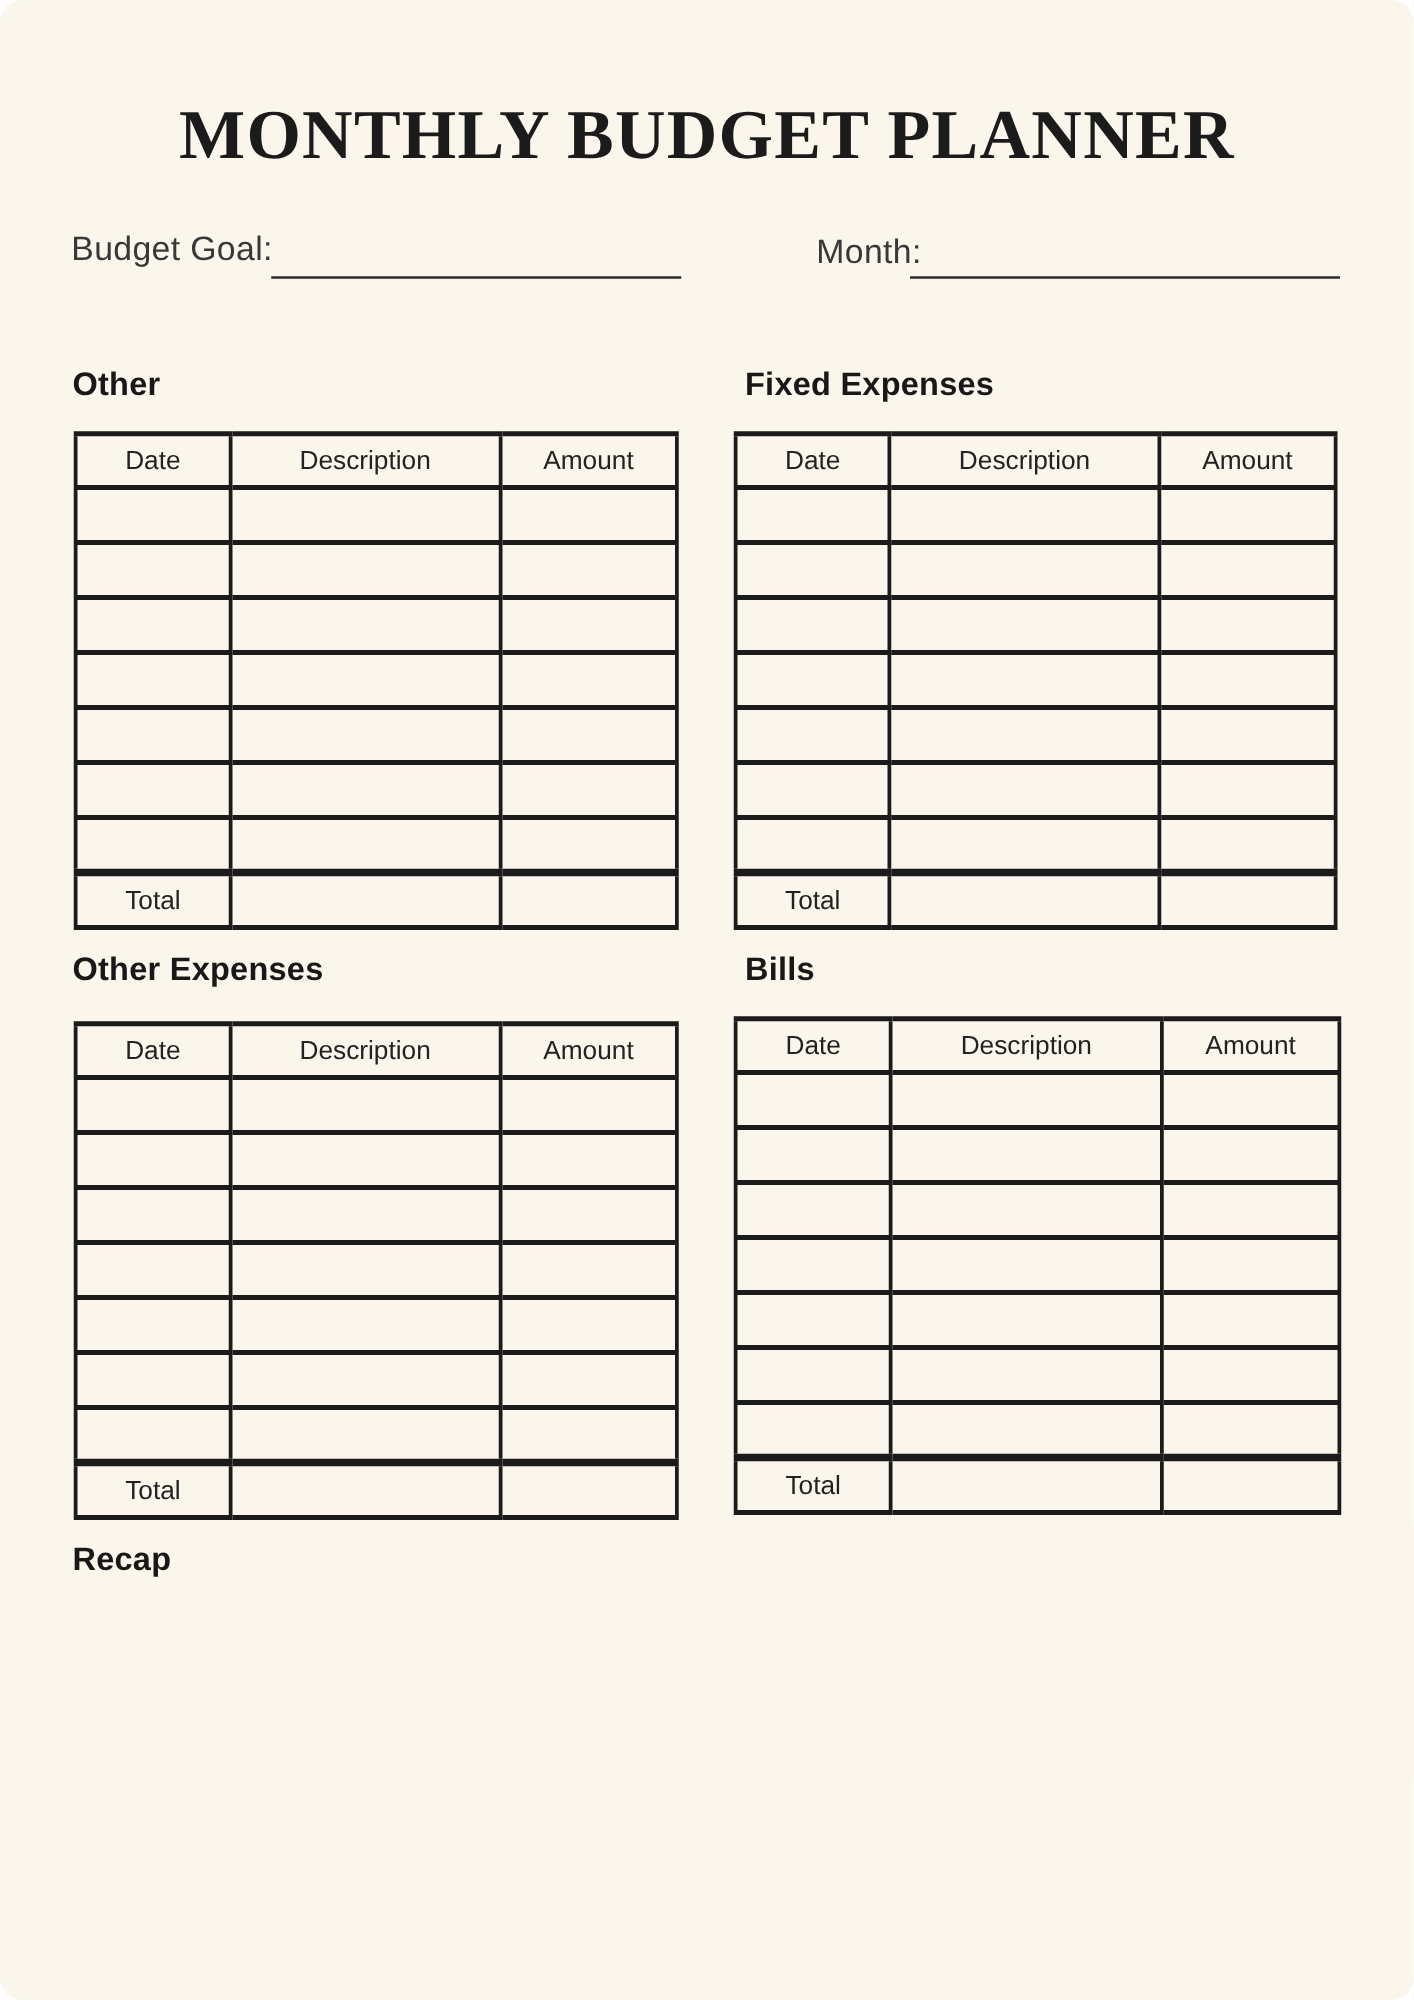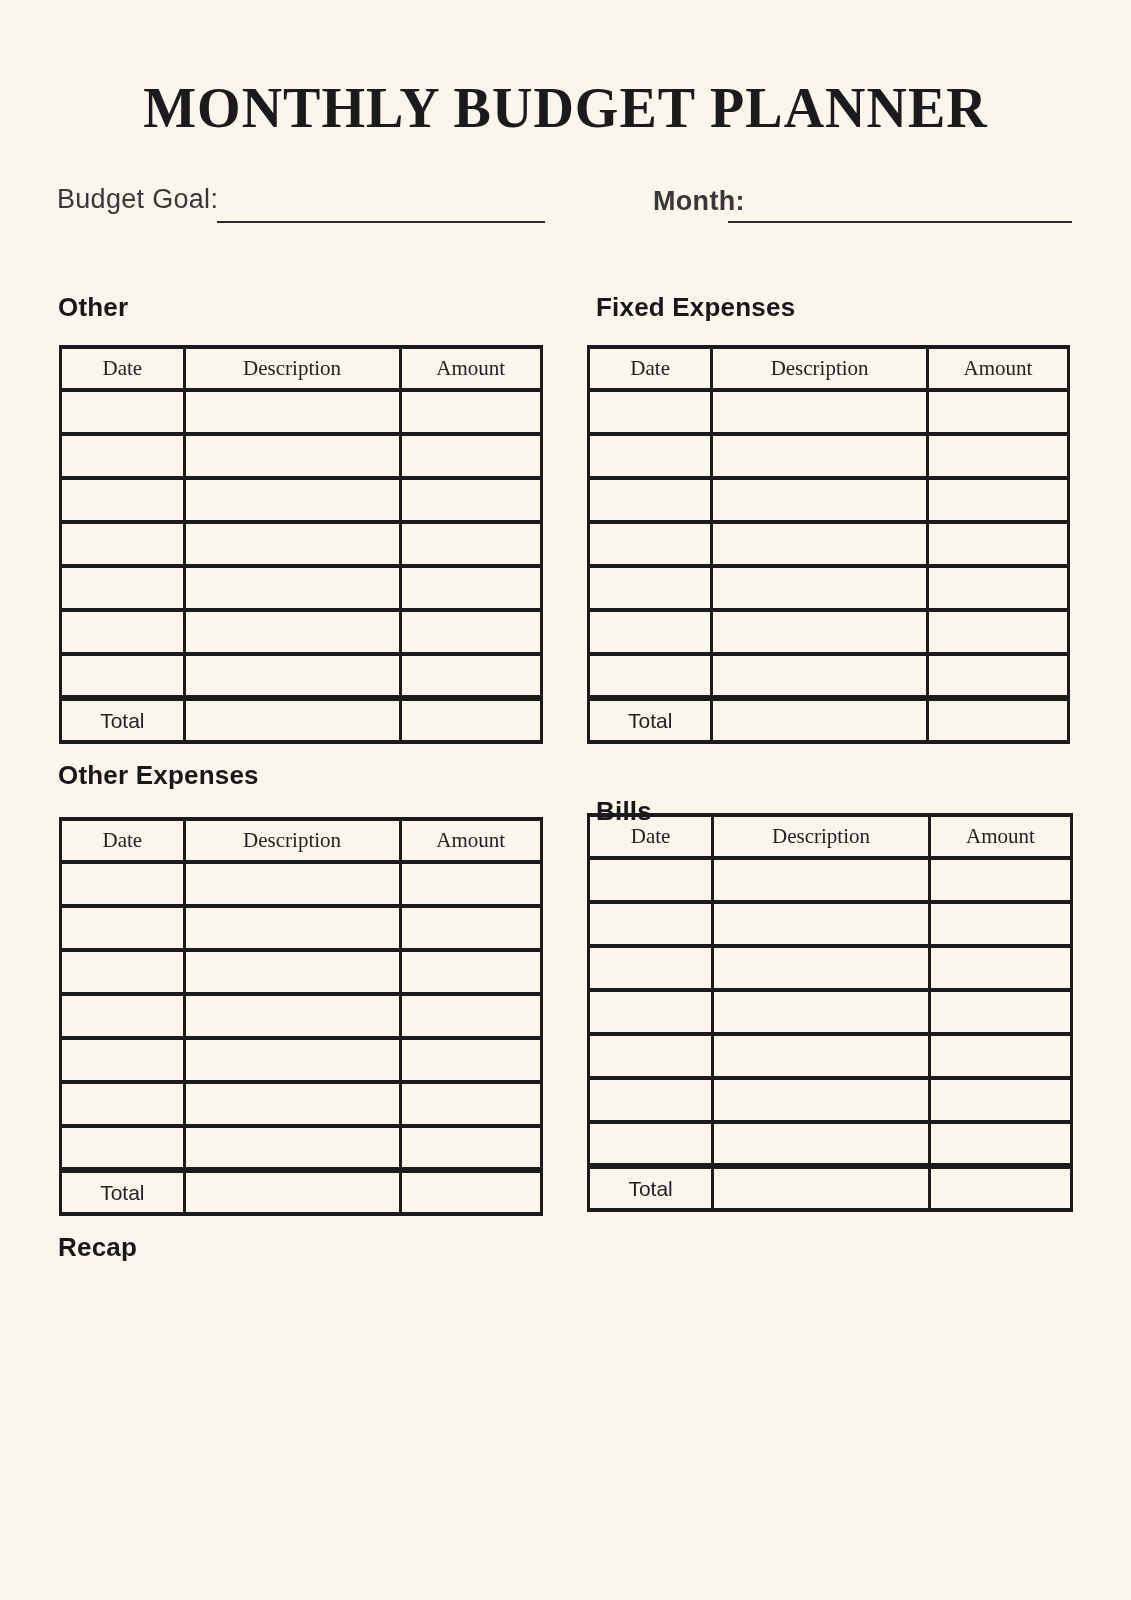--- a/index.html
+++ b/index.html
@@ -4,20 +4,21 @@
 <style>
   html, body { margin: 0; padding: 0; }
   .page {
     position: relative;
     width: 1131px;
     height: 1600px;
     background: #FAF6EC;
     overflow: hidden;
     font-family: "Liberation Sans", sans-serif;
     color: #1B1B1B;
+    border-radius: 18px;
   }
   .page-title {
     position: absolute;
     left: 0; right: 0;
     top: 80px;
     text-align: center;
     font-family: "Liberation Serif", serif;
     font-size: 56px;
     font-weight: 600;
     letter-spacing: 1px;
@@ -55,21 +56,21 @@
     font-size: 21px;
     font-weight: 400;
     color: #222222;
     text-align: center;
     vertical-align: middle;
   }
   .entry-table thead tr { height: 43px; }
   .entry-table tbody tr { height: 44px; }
   .entry-table tfoot tr { height: 44px; }
   .entry-table tfoot td { border-top-width: 6px; }
-  .entry-table th { font-weight: 400; font-family: Liberation Serif, serif; }
+  .entry-table th { font-weight: 400; }
   .total-label { font-size: 20px; }
   .recap-table th, .recap-table td {
     border: 3px solid #1B1B1B;
     border-top-width: 5px;
     border-bottom-width: 5px;
     padding: 0;
     font-size: 20px;
     font-weight: 400;
     color: #222222;
     text-align: center;
@@ -81,21 +82,21 @@
 </head>
 <body>
 
 <div class="page">
 
   <div class="page-title">MONTHLY BUDGET PLANNER</div>
 
   <div class="field-label" style="left:57px; top:185px;">Budget Goal:</div>
   <div class="field-line" style="left:217px; top:221px; width:328px;"></div>
 
-  <div class="field-label" style="left:653px; top:187px;font-weight:bold;">Month:</div>
+  <div class="field-label" style="left:653px; top:187px;">Month:</div>
   <div class="field-line" style="left:728px; top:221px; width:344px;"></div>
 
   <div class="section-heading" style="left:58px; top:292px;">Other</div>
   <table class="entry-table" style="left:59px; top:345px; width:484px;">
     <colgroup>
         <col style="width:25.7%">
         <col style="width:44.9%">
         <col style="width:29.4%">
       </colgroup>
     <thead>
@@ -264,21 +265,21 @@
       </tbody>
     <tfoot>
       <tr>
         <td class="total-label">Total</td>
         <td></td>
         <td></td>
       </tr>
     </tfoot>
   </table>
 
-  <div class="section-heading" style="left:596px; top:760px;margin-top:36px;">Bills</div>
+  <div class="section-heading" style="left:596px; top:760px;">Bills</div>
   <table class="entry-table" style="left:587px; top:813px; width:486px;">
     <colgroup>
         <col style="width:25.7%">
         <col style="width:44.9%">
         <col style="width:29.4%">
       </colgroup>
     <thead>
       <tr>
         <th>Date</th>
         <th>Description</th>

